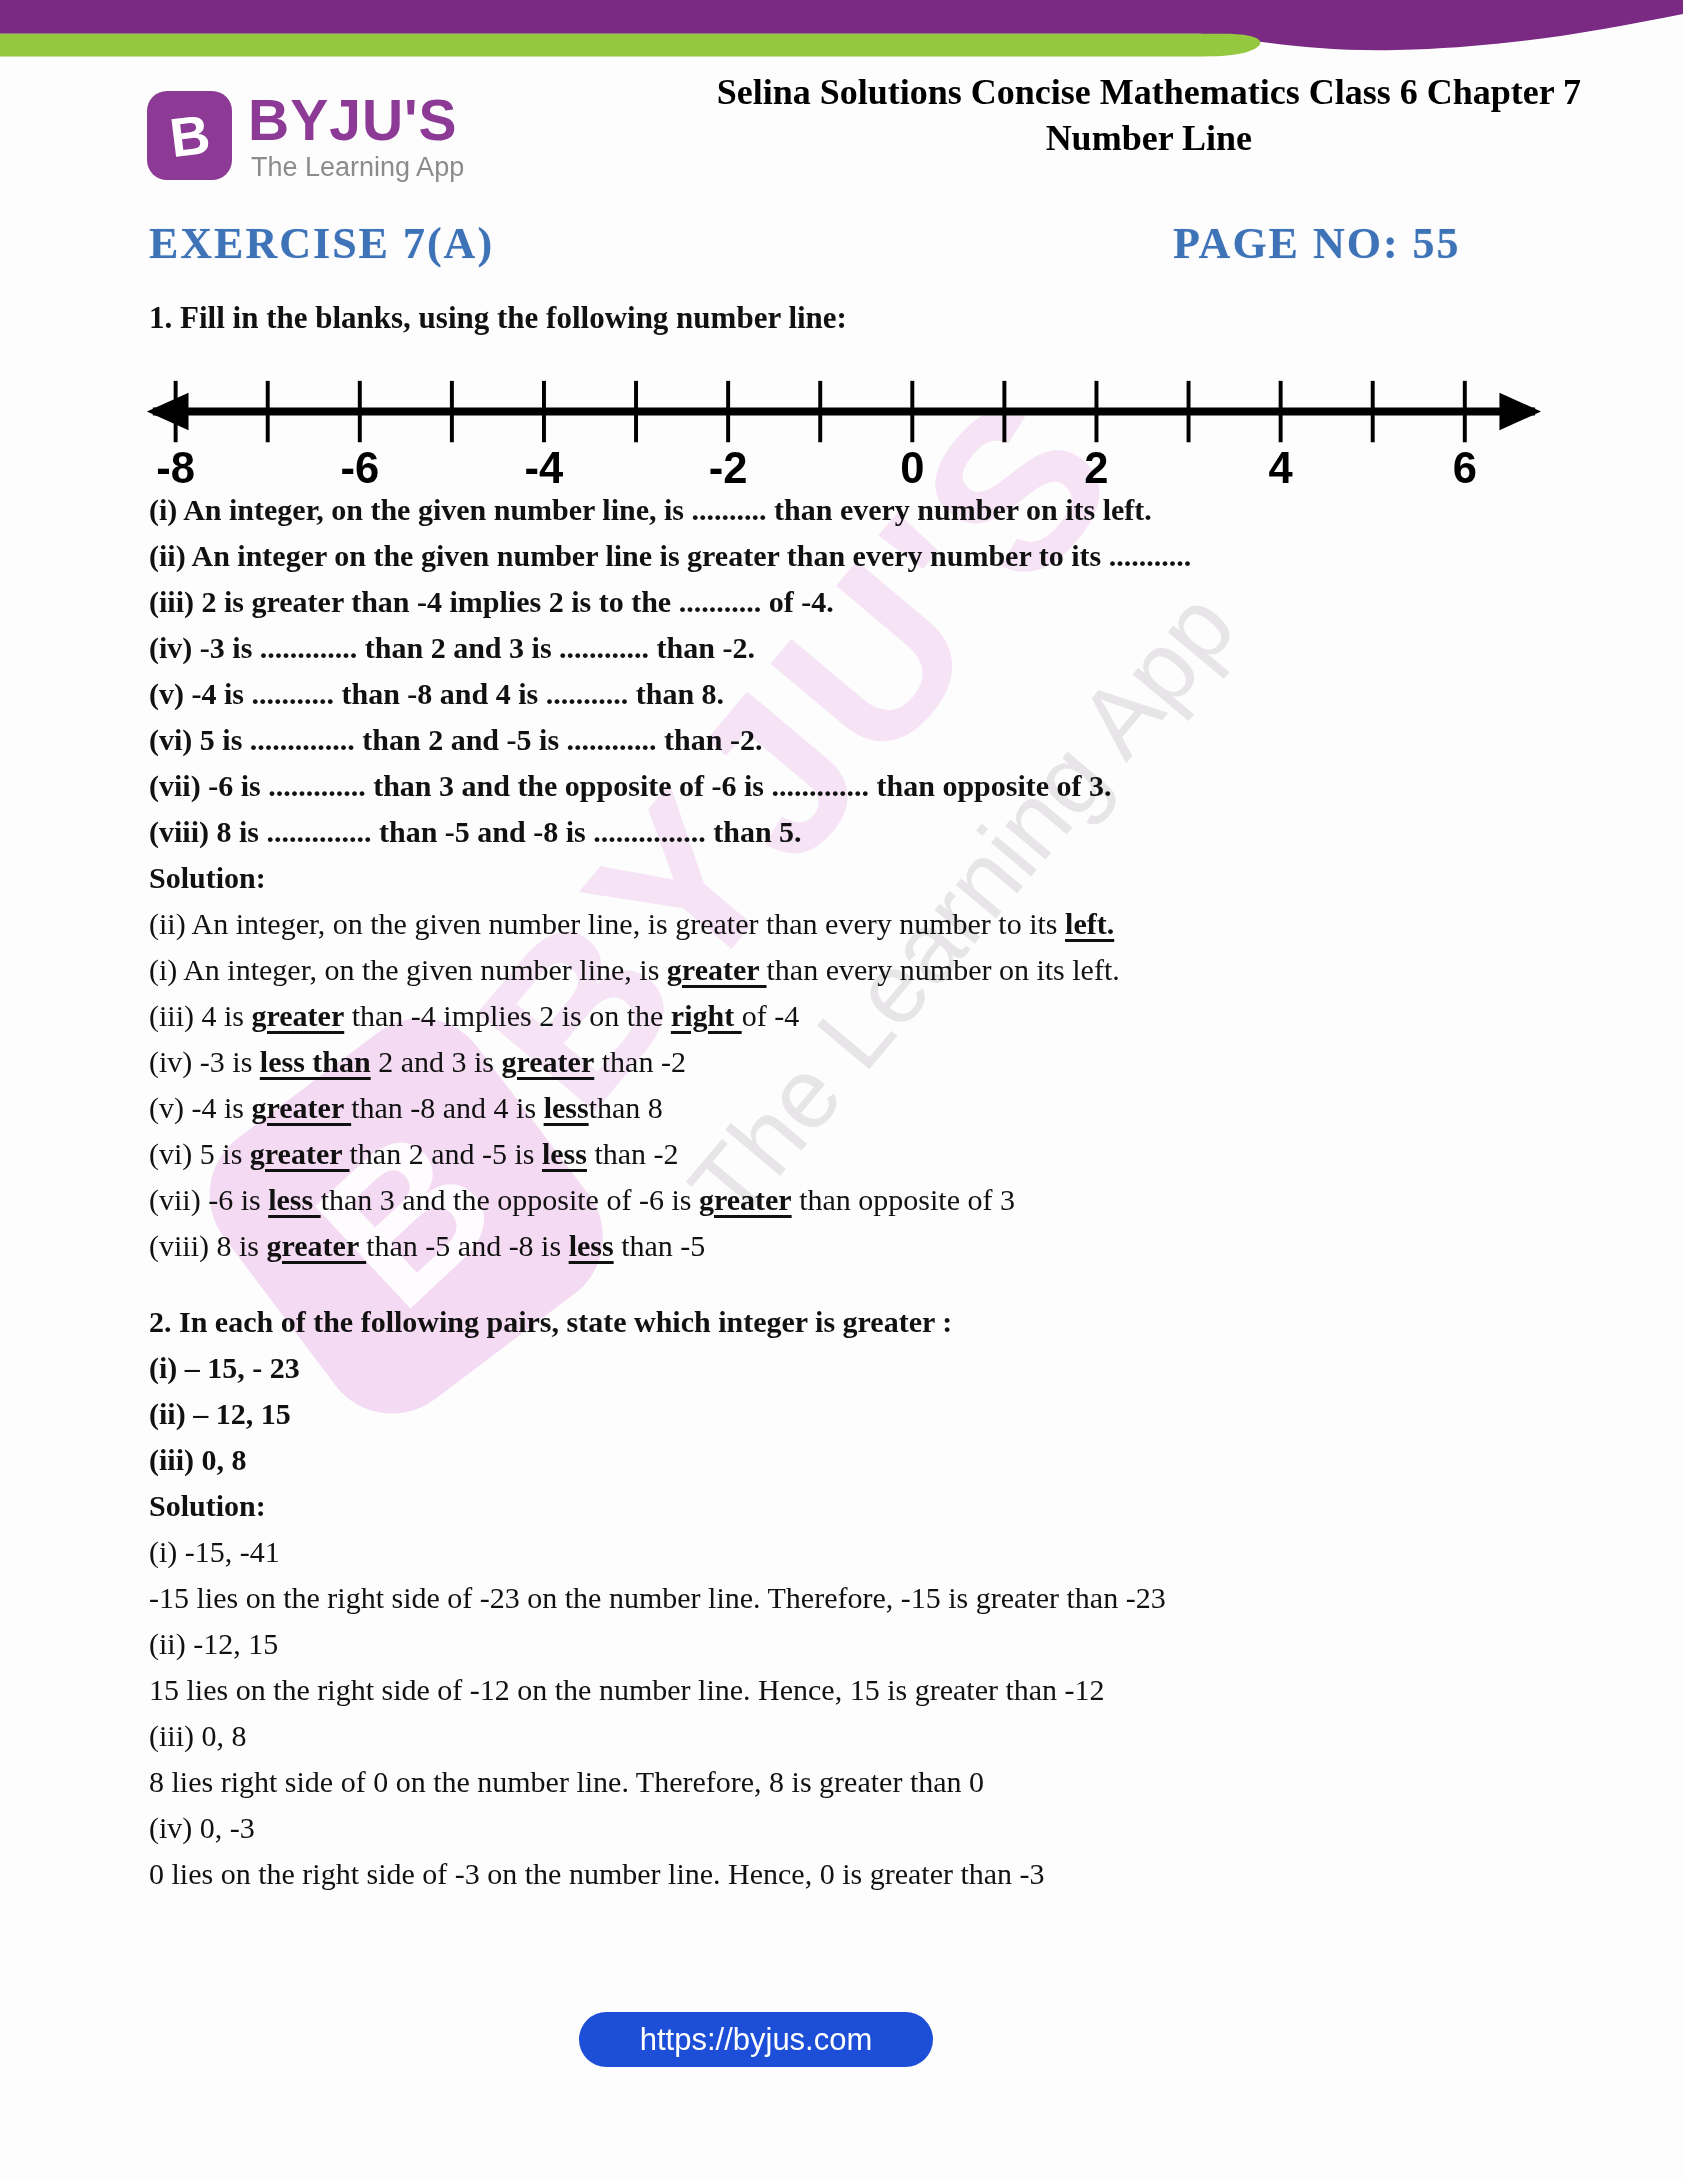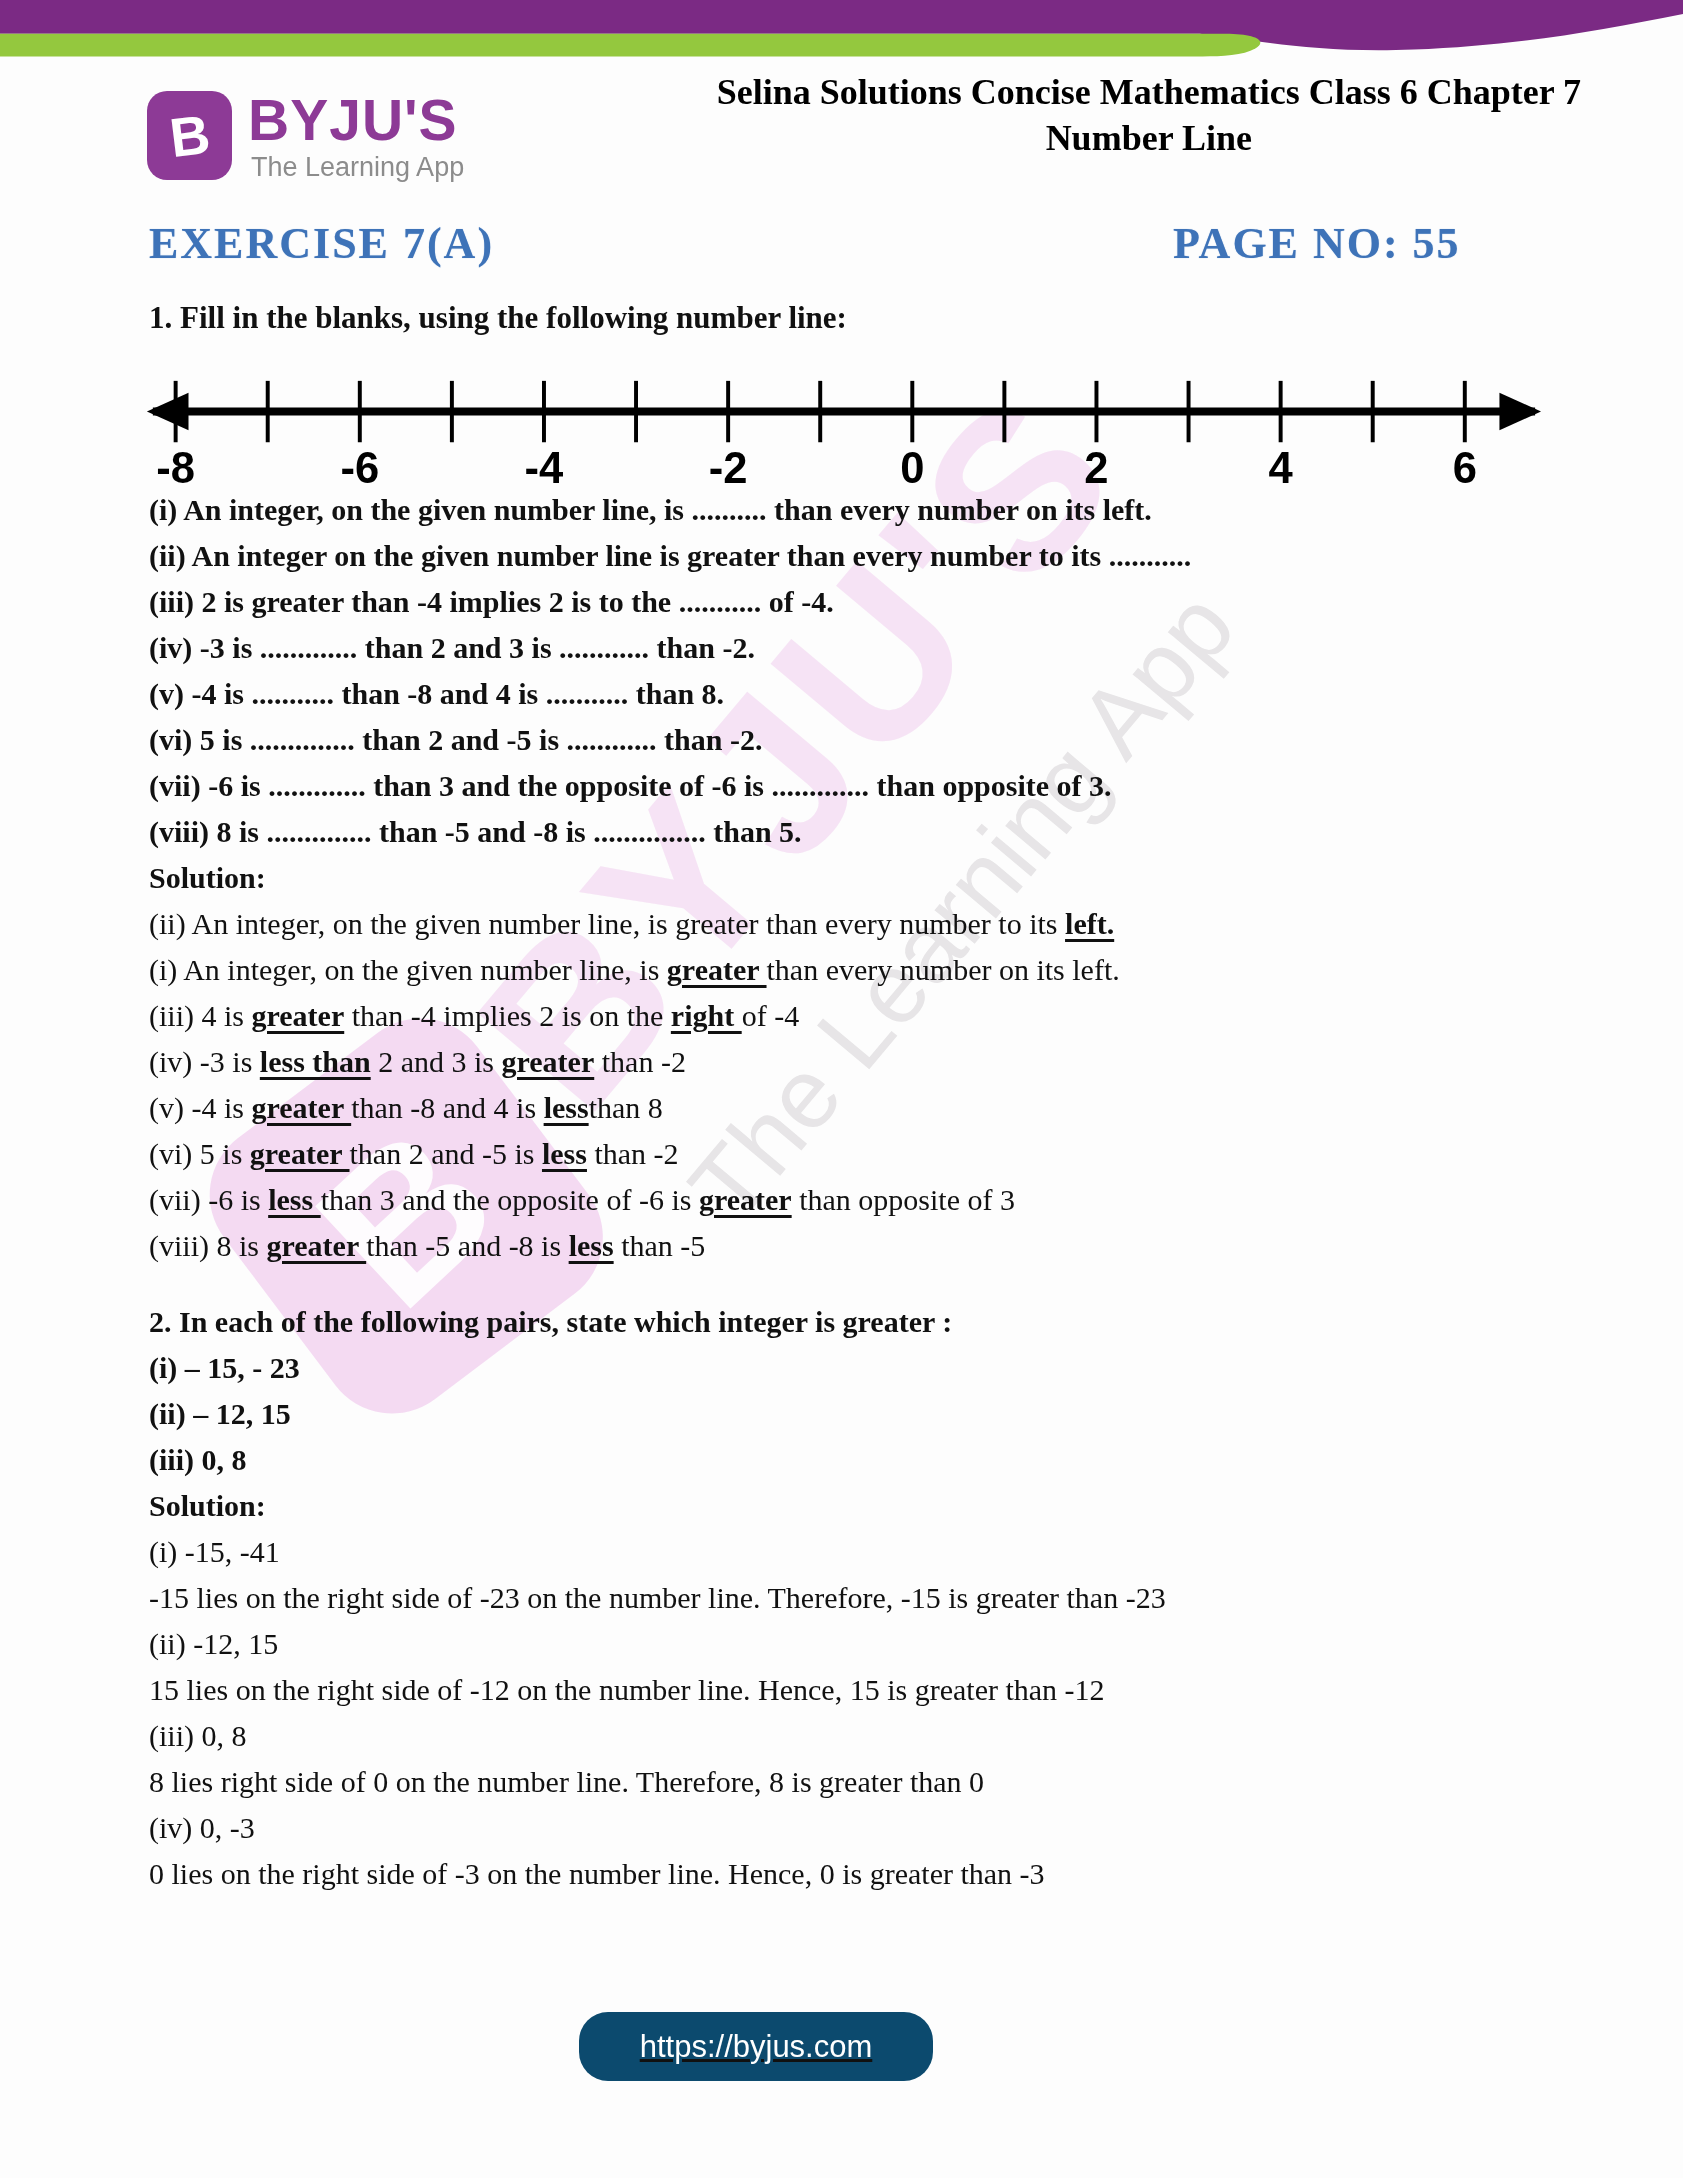--- a/index.html
+++ b/index.html
@@ -40,23 +40,23 @@
   .wm-row{display:flex;align-items:center;gap:28px;}
   .wm-tile{width:317px;height:327px;border-radius:71px;background:rgba(236,190,234,0.55);
            transform:rotate(13deg);display:flex;align-items:center;justify-content:center;}
   .wm-tile span{font-family:"Liberation Sans",sans-serif;font-weight:700;font-size:203px;
                 color:rgba(255,255,255,0.9);transform:rotate(-6deg);}
   .wm-word{font-family:"Liberation Sans",sans-serif;font-weight:700;font-size:223px;
            letter-spacing:8px;color:rgba(240,202,238,0.5);white-space:nowrap;}
   .wm-tag{font-family:"Liberation Sans",sans-serif;font-size:99px;color:rgba(190,184,190,0.35);
           margin-top:6px;margin-left:317px;white-space:nowrap;}
   
-  .footer-btn{position:absolute;left:579px;top:2012px;width:354px;height:69px;border-radius:29px;
-              background:#0c4a6e;border:none;display:flex;align-items:center;justify-content:center;
-              z-index:2;cursor:pointer;text-decoration:underline;}
+  .footer-btn{position:absolute;left:579px;top:2012px;width:354px;height:55px;border-radius:29px;
+              background:#1d4ed8;border:none;display:flex;align-items:center;justify-content:center;
+              z-index:2;cursor:pointer;}
   .footer-btn span{font-family:"Liberation Sans",sans-serif;font-size:31px;color:#fff;}
 </style>
 </head>
 <body>
 
 <div id="page">
 
   <svg id="top-banner" viewBox="0 0 1700 110">
     <path d="M0 0 H1700 V14 C1610 32 1530 46 1428 50 C1326 54 1268 40 1212 34 L0 34 Z" fill="#7b2a84"></path>
     <path d="M0 34 H1238 C1268 34 1281 41 1268 49 C1256 56 1234 57 1215 57 L0 57 Z" fill="#94c83e"></path>

